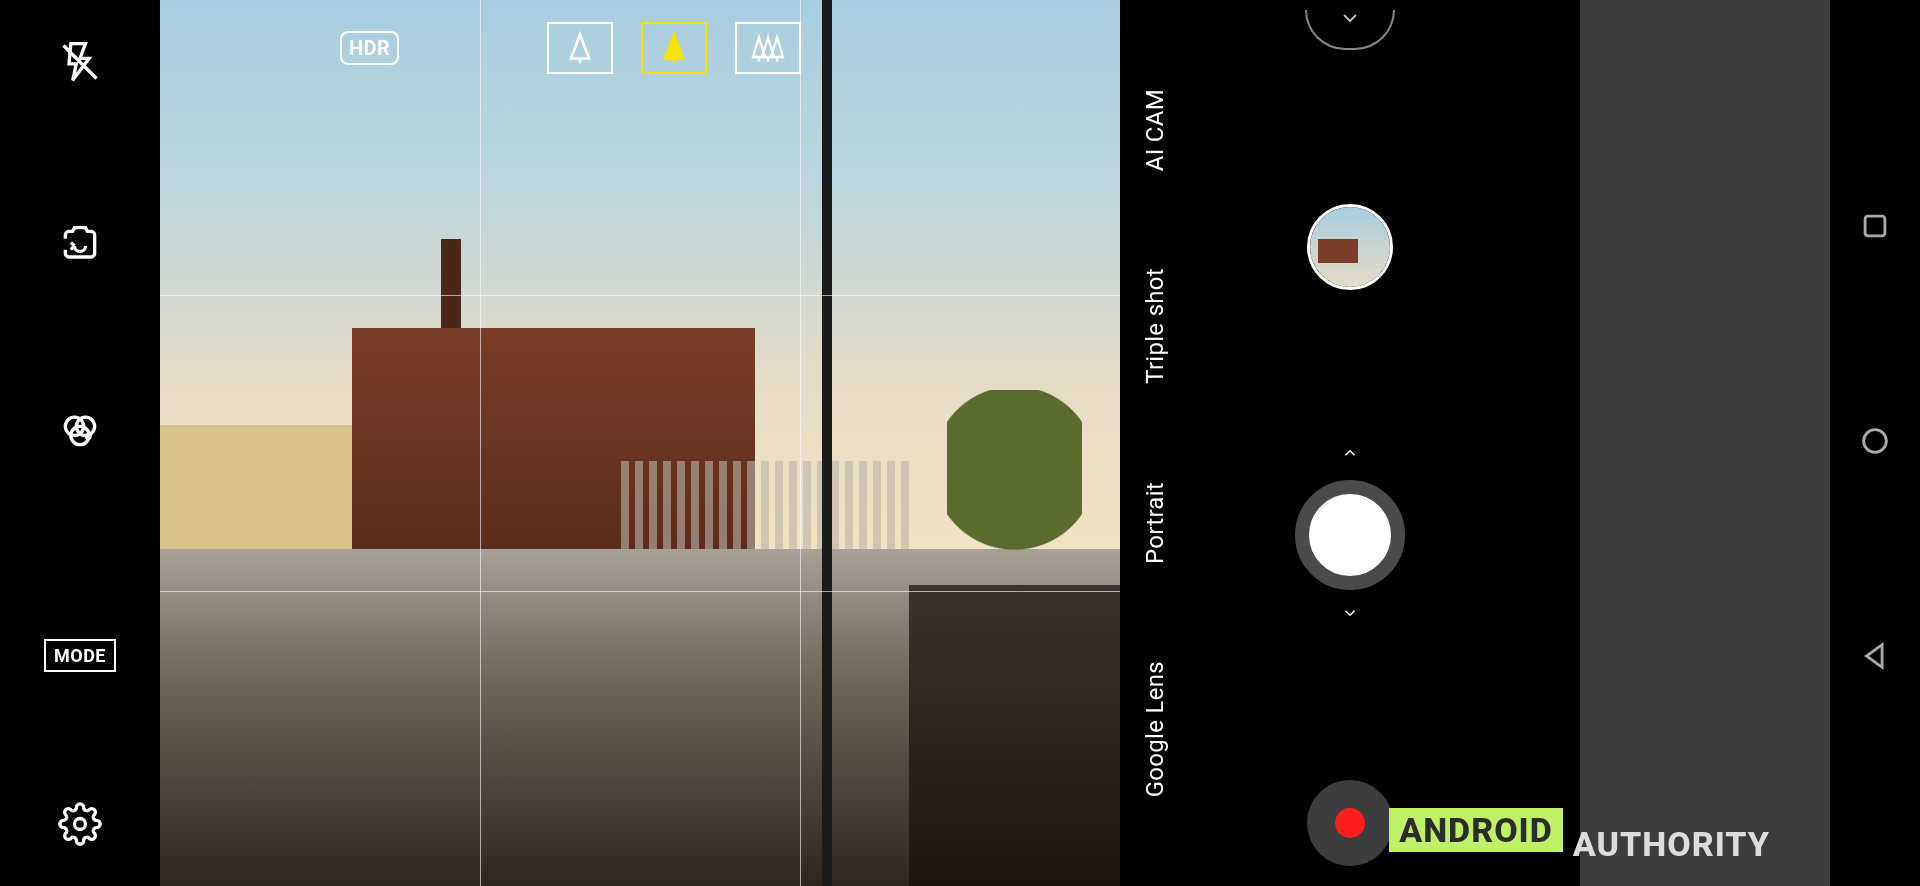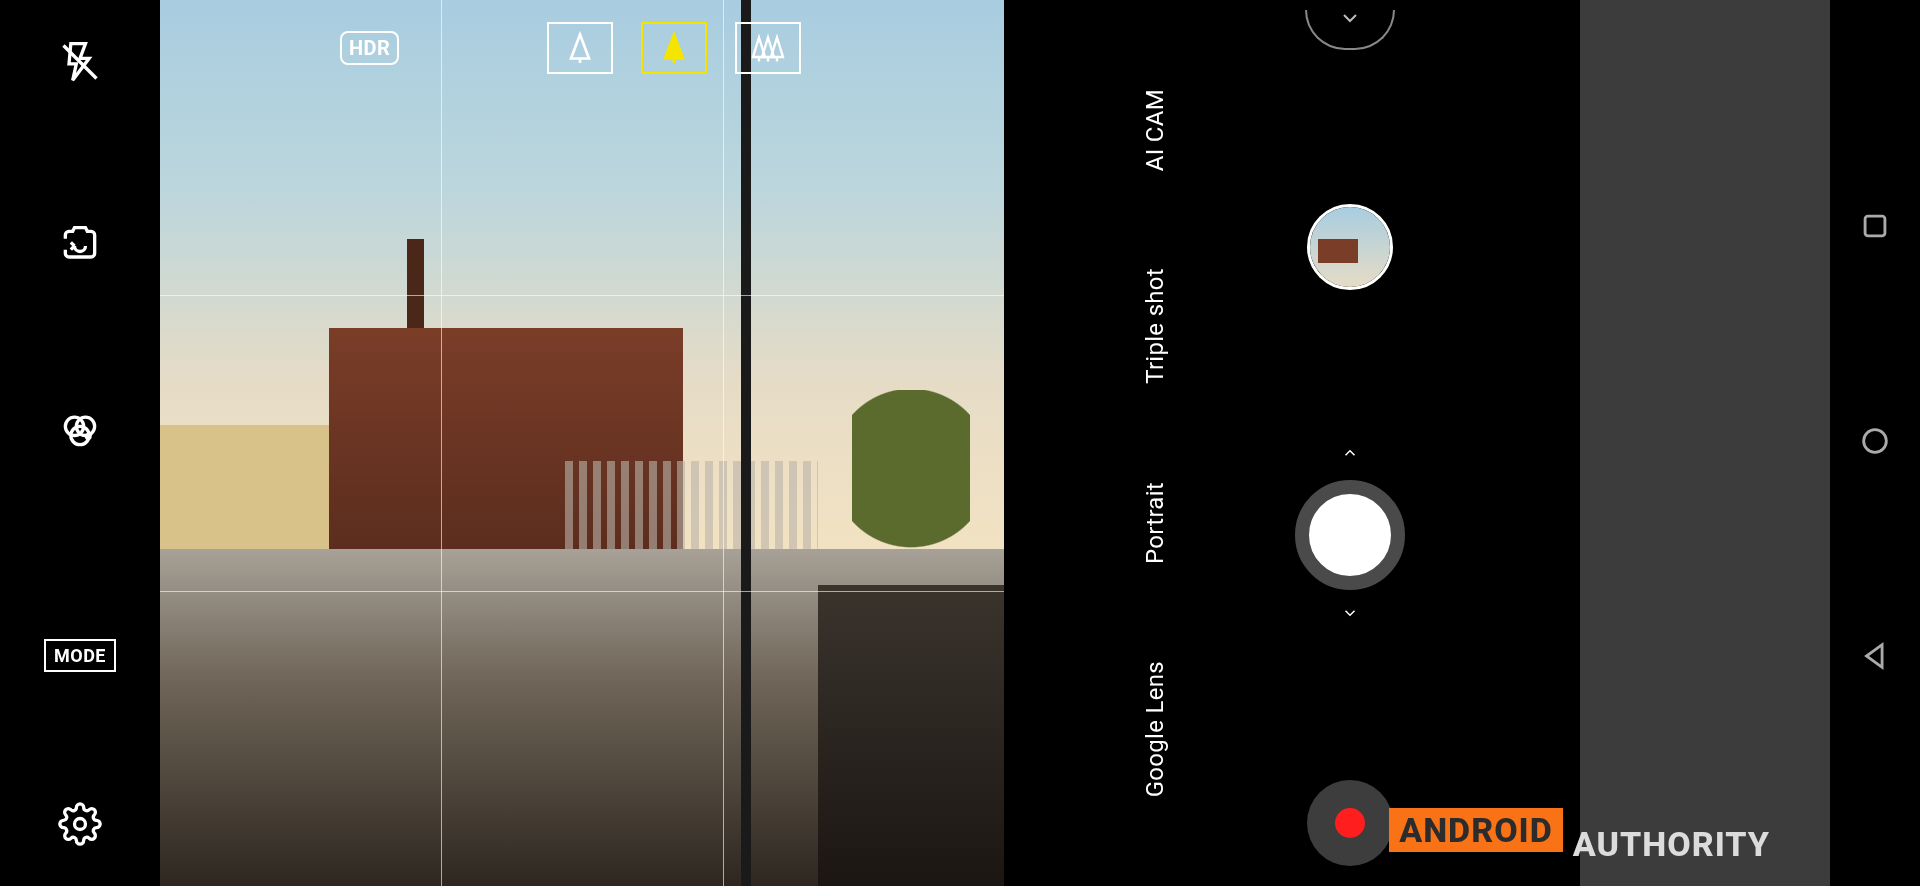--- a/index.html
+++ b/index.html
@@ -6,21 +6,21 @@
   html, body { width: 1920px; height: 886px; overflow: hidden; font-family: -apple-system, Roboto, sans-serif; background: #000; }
   .app { position: relative; width: 1920px; height: 886px; display: flex; }
   
   .left-rail { position: absolute; left: 0; top: 0; width: 160px; height: 100%; background: #000; z-index: 5; display: flex; flex-direction: column; align-items: center; justify-content: space-between; padding: 30px 0 30px; }
   .left-rail .group-top { display: flex; flex-direction: column; align-items: center; gap: 120px; }
   .left-rail .group-bot { display: flex; flex-direction: column; align-items: center; gap: 120px; }
   .icon-btn { width: 64px; height: 64px; display:flex; align-items:center; justify-content:center; cursor:pointer; }
   .icon-btn svg { width: 44px; height: 44px; }
   .mode-btn { border: 2.5px solid #fff; color:#fff; font-weight:700; font-size:18px; padding:4px 8px; letter-spacing:0.5px; }
   
-  .viewfinder { position: absolute; left: 160px; top: 0; width: 844px; height: 100%; overflow:hidden; }
+  .viewfinder { position: absolute; left: 160px; top: 0; width: 960px; height: 100%; overflow:hidden; }
   .scene { position:absolute; inset:0; }
   .sky { position:absolute; top:0; left:0; right:0; height:62%; background: linear-gradient(#a8cde0 0%, #bcd6dc 35%, #e6dcc6 70%, #f2e2c3 100%); }
   .ground { position:absolute; bottom:0; left:0; right:0; height:38%; background: linear-gradient(#a7a197 0%, #6e6457 40%, #2e2720 100%); }
   .bldg-main { position:absolute; left:20%; bottom:38%; width:42%; height:25%; background: linear-gradient(#7a3d28, #5c2d1e); }
   .bldg-main::before { content:""; position:absolute; left:22%; top:-40%; width:5%; height:40%; background:#4a2718; }
   .bldg-left { position:absolute; left:0; bottom:38%; width:22%; height:14%; background:#d8c28a; }
   .skyline { position:absolute; left:48%; bottom:38%; width:30%; height:10%; background: repeating-linear-gradient(90deg,#b9b3a8 0 8px,transparent 8px 14px); opacity:.6; }
   .pole { position:absolute; right:30%; top:0; width:10px; height:100%; background:#1a1a1a; }
   .tree { position:absolute; right:4%; bottom:34%; width:14%; height:22%; background: radial-gradient(circle at 50% 40%, #5b6b2e 0 60%, transparent 61%); }
   .wall { position:absolute; right:0; bottom:0; width:22%; height:34%; background: linear-gradient(#3a342d,#1b1612); }
@@ -50,21 +50,21 @@
   .shutter-wrap { display:flex; flex-direction:column; align-items:center; gap:14px; }
   .shutter { width:110px; height:110px; border-radius:50%; background:#fff; border:14px solid #4a4a4a; cursor:pointer; }
   .chev { color:#fff; }
   .rec { width:86px; height:86px; border-radius:50%; background:#3d3d3d; display:flex; align-items:center; justify-content:center; cursor:pointer; }
   .rec-dot{ width:30px; height:30px; border-radius:50%; background:#ff1e1e; }
   
   .navbar { position:absolute; right:0; top:0; width:90px; height:100%; background:#000; z-index:6; display:flex; flex-direction:column; align-items:center; justify-content:space-around; padding:120px 0; }
   .nav-ico svg { width:34px; height:34px; }
   
   .watermark { position:absolute; right:150px; bottom:22px; z-index:10; display:flex; align-items:center; gap:10px; font-weight:800; font-size:34px; letter-spacing:1px; }
-  .watermark .box { background:#f97316; color:#2c2c2c; padding:2px 10px; }
+  .watermark .box { background:#bef264; color:#2c2c2c; padding:2px 10px; }
   .watermark .plain { color:#dcdcdc;margin-top:28px; }
   
   .canvas-pad { position:absolute; left:1580px; top:0; right:0; bottom:0; background:#3c3c3c; z-index:0; }
 </style>
 </head>
 <body>
 
 <div class="app">
 
   <div class="canvas-pad"></div>

